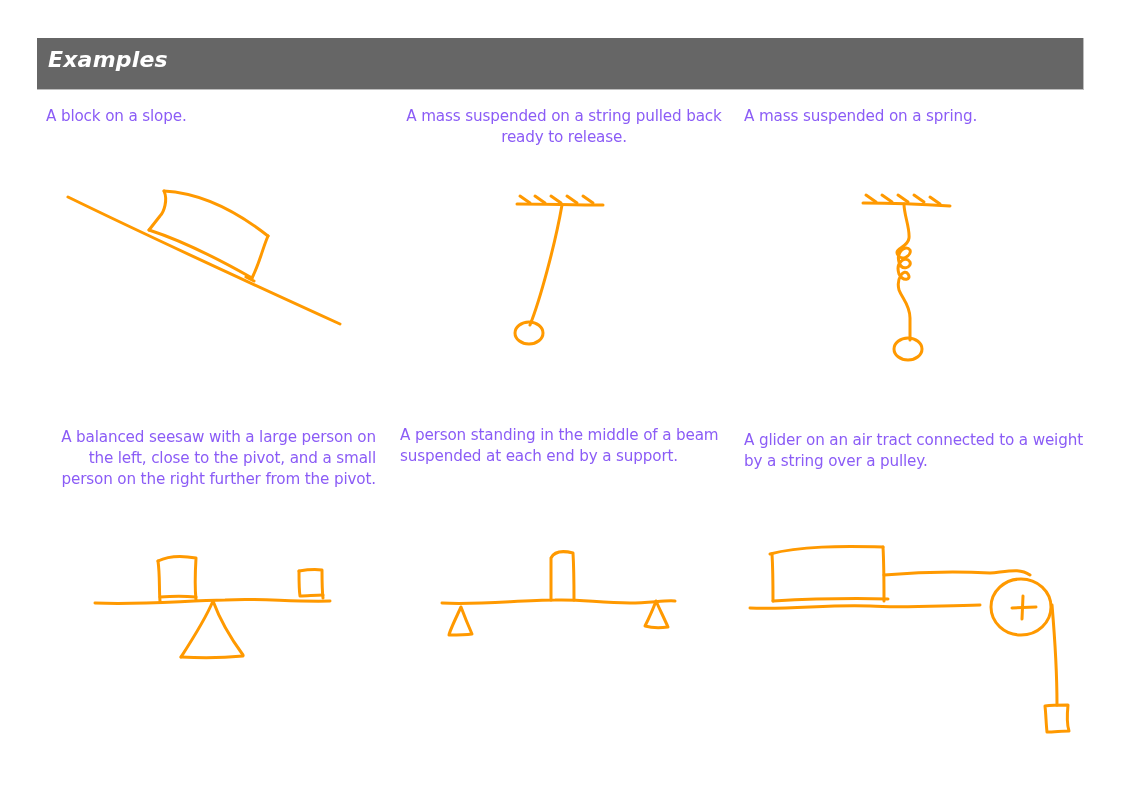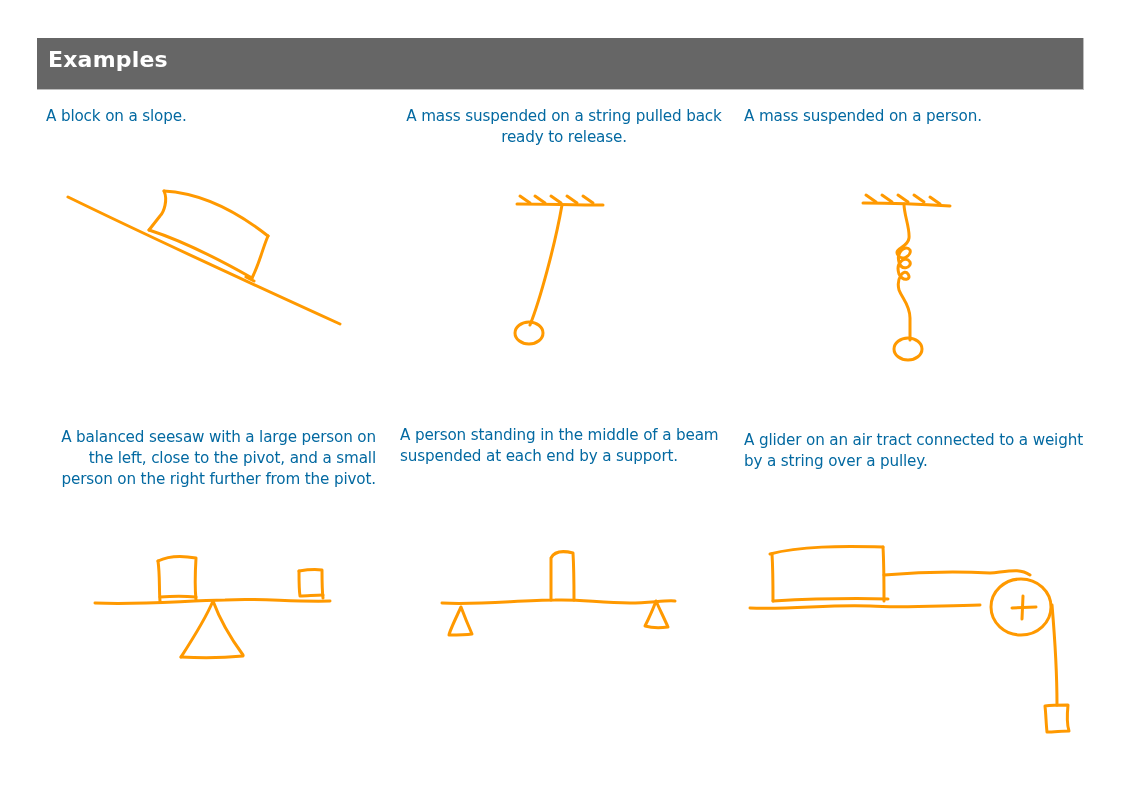--- a/index.html
+++ b/index.html
@@ -27,27 +27,28 @@
     }
     .header-title {
       position: absolute;
       left: 11px;
       top: 9px;
       font-family: "DejaVu Sans", sans-serif;
       font-weight: bold;
       font-size: 22px;
       color: #ffffff;
       letter-spacing: 0.2px;
+      font-style: italic;
     }
     .caption {
       position: absolute;
       font-family: "DejaVu Sans", sans-serif;
       font-size: 15.2px;
       line-height: 21px;
-      color: #0369a1;
+      color: #8b5cf6;
       width: 330px;
       letter-spacing: -0.15px;
     }
     .drawing {
       position: absolute;
       left: 0;
       top: 0;
       width: 1121px;
       height: 793px;
       pointer-events: none;
@@ -61,21 +62,21 @@
   </style>
 </head>
 <body>
 
 <div class="header-bar">
   <div class="header-title">Examples</div>
 </div>
 
 <div class="caption" style="left:46px; top:106px;">A block on a slope.</div>
 <div class="caption" style="left:400px; top:106px; width:328px;text-align:center;">A mass suspended on a string pulled back ready to release.</div>
-<div class="caption" style="left:744px; top:106px;">A mass suspended on a person.</div>
+<div class="caption" style="left:744px; top:106px;">A mass suspended on a spring.</div>
 <div class="caption" style="left:46px; top:427px; width:330px;text-align:right;">A balanced seesaw with a large person on the left, close to the pivot, and a small person on the right further from the pivot.</div>
 <div class="caption" style="left:400px; top:425px; width:330px;">A person standing in the middle of a beam suspended at each end by a support.</div>
 <div class="caption" style="left:744px; top:430px; width:340px;">A glider on an air tract connected to a weight by a string over a pulley.</div>
 
 <svg class="drawing" viewBox="0 0 1121 793" xmlns="http://www.w3.org/2000/svg">
   <g stroke="#FF9900">
 
     <g>
       <path d="M68,197 C150,237 250,283 340,324"></path>
       <path d="M164,191 C200,193 235,210 268,236"></path>

